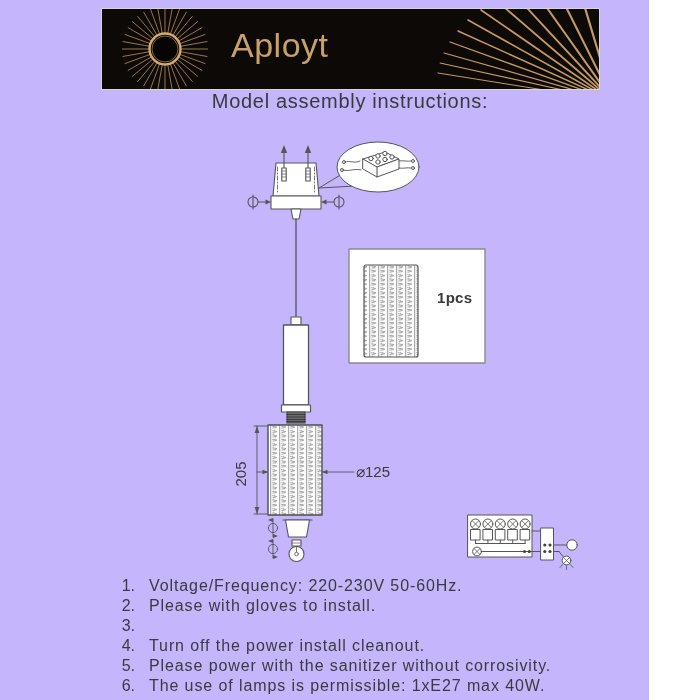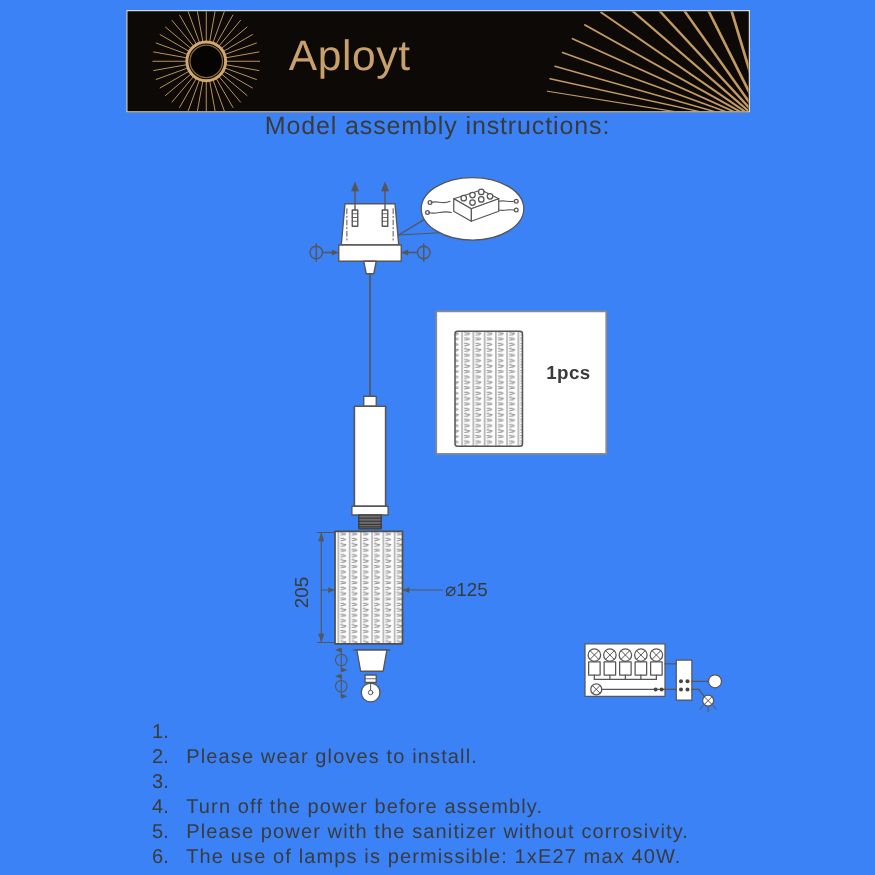--- a/index.html
+++ b/index.html
@@ -1,17 +1,17 @@
 <!DOCTYPE html>
 <html><head>
 <meta charset="utf-8">
 <style>
   html,body{margin:0;padding:0;background:#ffffff;}
   body{width:700px;height:700px;font-family:"Liberation Sans","DejaVu Sans",sans-serif;}
-  .page{position:relative;width:700px;height:700px;background:#3b82f6;overflow:hidden;}
+  .page{position:relative;width:649px;height:700px;background:#c4b5fd;overflow:hidden;}
 
   
   .banner{position:absolute;left:101px;top:8px;width:497px;height:80px;
           background:#0c0906;border:1px solid #d6d6d6;overflow:hidden;}
   .banner-art{position:absolute;left:0;top:0;}
   .brand{position:absolute;left:129px;top:17px;font-size:34px;line-height:38px;
          letter-spacing:0.5px;color:#c9a06b;font-weight:400;}
 
   
   .title{position:absolute;left:0;top:92px;width:700px;text-align:center;
@@ -277,31 +277,32 @@
           <line x1="566.5" y1="565.5" x2="566.5" y2="569.5" stroke-width="0.8"></line>
         </g>
       </g>
 
     </g>
   </svg>
 
   <ol class="instructions">
     <li>
       <span class="n">1.</span>
+      <span class="t">Voltage/Frequency: 220-230V 50-60Hz.</span>
     </li>
     <li>
       <span class="n">2.</span>
-      <span class="t">Please wear gloves to install.</span>
+      <span class="t">Please with gloves to install.</span>
     </li>
     <li>
       <span class="n">3.</span>
     </li>
     <li>
       <span class="n">4.</span>
-      <span class="t">Turn off the power before assembly.</span>
+      <span class="t">Turn off the power install cleanout.</span>
     </li>
     <li>
       <span class="n">5.</span>
       <span class="t">Please power with the sanitizer without corrosivity.</span>
     </li>
     <li>
       <span class="n">6.</span>
       <span class="t">The use of lamps is permissible: 1xE27 max 40W.</span>
     </li>
   </ol>

